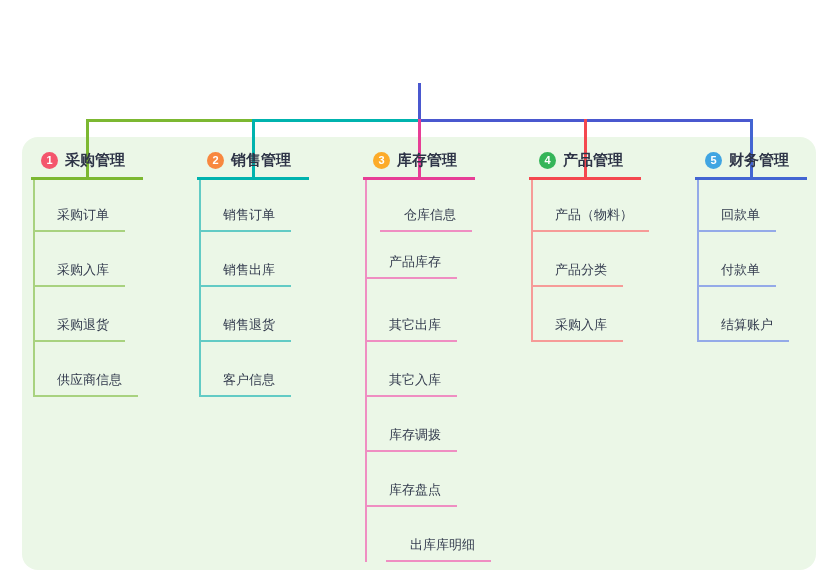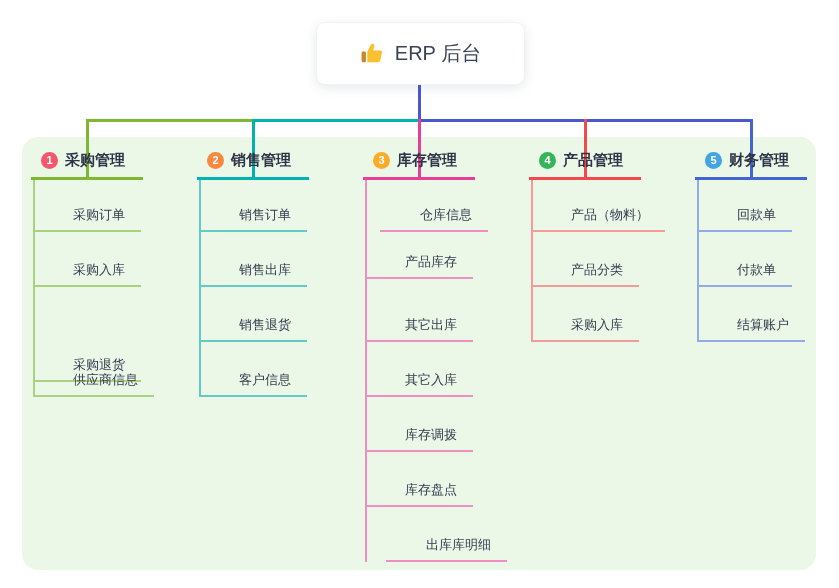--- a/index.html
+++ b/index.html
@@ -30,39 +30,30 @@
     font-size:15px;font-weight:600;color:#2e3447;line-height:20px;z-index:2;
     white-space:nowrap;
   }
   .badge{
     width:17px;height:17px;min-width:17px;border-radius:50%;
     display:flex;align-items:center;justify-content:center;
     color:#ffffff;font-size:11px;font-weight:700;line-height:1;
   }
   .child-item{
     position:absolute;box-sizing:border-box;
-    padding:0 16px 7px 40px;border-bottom:2px solid;
+    padding:0 16px 7px 24px;border-bottom:2px solid;
     font-size:13px;line-height:17px;color:#333b4e;white-space:nowrap;z-index:2;
   }
 </style>
 </head>
 <body>
 
 <div class="canvas">
   <div class="panel" id="panel" style="background: rgb(235, 247, 231);"></div>
 
-  <div class="root-node">
-    <span class="icon">
-      <svg width="25" height="25" viewBox="0 0 24 24" aria-hidden="true">
-        <rect x="1.5" y="10" width="4.2" height="10.5" rx="1.2" id="thumbCuff" fill="#c98733"></rect>
-        <path id="thumbHand" d="M7 10.2 L10.4 3.6 c0.3,-0.6 0.9,-1 1.6,-1 c1,0 1.8,0.8 1.8,1.8 c0,0.2 0,0.4 -0.1,0.6 L12.8 9 L19 9 a2,2 0 0 1 2,2.4 l-1.5,7 A2.2,2.2 0 0 1 17.3 20.5 L7 20.5 Z" fill="#fbc02d"></path>
-      </svg>
-    </span>
-    <span>ERP 后台</span>
-  </div>
 
   <div id="connectors">
       <div class="v-line" style="left: 418px; top: 83px; height: 36px; background: rgb(74, 88, 207);"></div>
       <div class="h-line" style="left: 86px; top: 119px; width: 167px; background: rgb(124, 184, 49);"></div>
       <div class="h-line" style="left: 253px; top: 119px; width: 166px; background: rgb(0, 179, 174);"></div>
       <div class="h-line" style="left: 419px; top: 119px; width: 334px; background: rgb(74, 88, 207);"></div>
       <div class="v-line" style="left: 86px; top: 119px; height: 58px; background: rgb(124, 184, 49);"></div>
       <div class="trunk" style="left: 33px; top: 180px; height: 217px; background: rgb(168, 210, 127);"></div>
       <div class="v-line" style="left: 252px; top: 119px; height: 58px; background: rgb(0, 179, 174);"></div>
       <div class="trunk" style="left: 199px; top: 180px; height: 217px; background: rgb(98, 203, 197);"></div>
@@ -73,21 +64,21 @@
       <div class="v-line" style="left: 750px; top: 119px; height: 58px; background: rgb(67, 101, 210);"></div>
       <div class="trunk" style="left: 697px; top: 180px; height: 162px; background: rgb(148, 170, 232);"></div>
     </div>
   <div id="branches">
       <div class="branch-title" style="left: 31px; border-bottom-color: rgb(124, 184, 49);">
         <span class="badge" style="background: rgb(244, 86, 108);">1</span>
         <span>采购管理</span>
       </div>
       <div class="child-item" style="left: 33px; top: 206px; border-bottom-color: rgb(168, 210, 127);">采购订单</div>
       <div class="child-item" style="left: 33px; top: 261px; border-bottom-color: rgb(168, 210, 127);">采购入库</div>
-      <div class="child-item" style="left: 33px; top: 316px; border-bottom-color: rgb(168, 210, 127); margin-top: 40px;">采购退货</div>
+      <div class="child-item" style="left: 33px; top: 316px; border-bottom-color: rgb(168, 210, 127);">采购退货</div>
       <div class="child-item" style="left: 33px; top: 371px; border-bottom-color: rgb(168, 210, 127); text-align: right;">供应商信息</div>
       <div class="branch-title" style="left: 197px; border-bottom-color: rgb(0, 179, 174);">
         <span class="badge" style="background: rgb(248, 136, 63);">2</span>
         <span>销售管理</span>
       </div>
       <div class="child-item" style="left: 199px; top: 206px; border-bottom-color: rgb(98, 203, 197);">销售订单</div>
       <div class="child-item" style="left: 199px; top: 261px; border-bottom-color: rgb(98, 203, 197);">销售出库</div>
       <div class="child-item" style="left: 199px; top: 316px; border-bottom-color: rgb(98, 203, 197);">销售退货</div>
       <div class="child-item" style="left: 199px; top: 371px; border-bottom-color: rgb(98, 203, 197);">客户信息</div>
       <div class="branch-title" style="left: 363px; border-bottom-color: rgb(231, 62, 150);">

